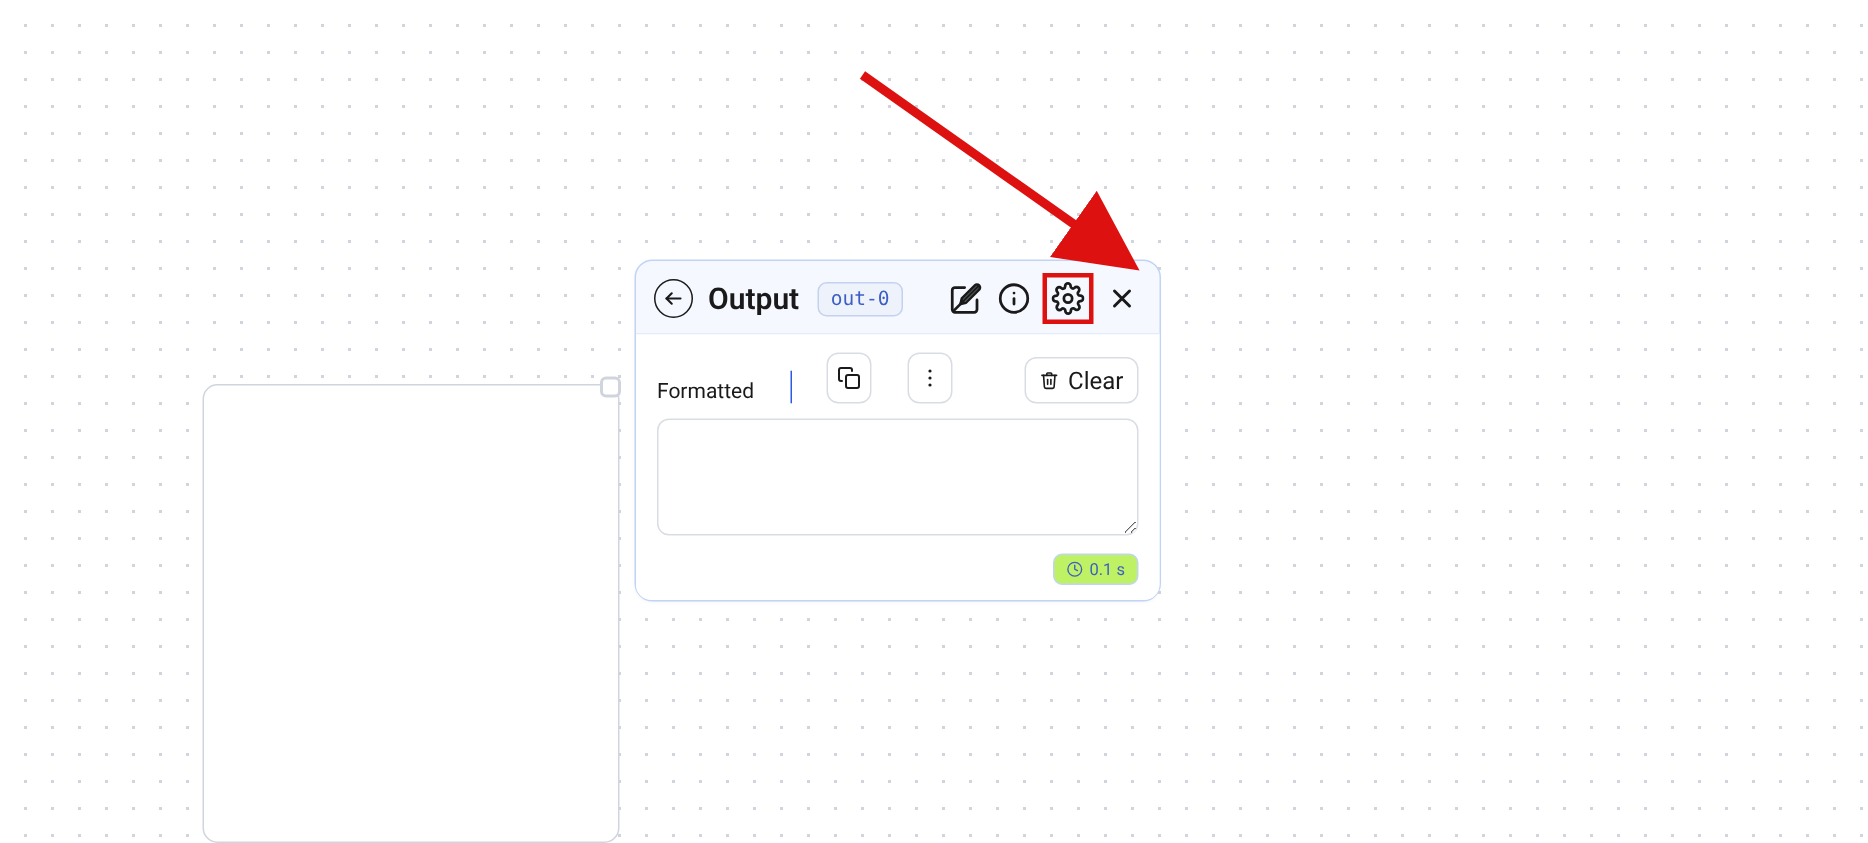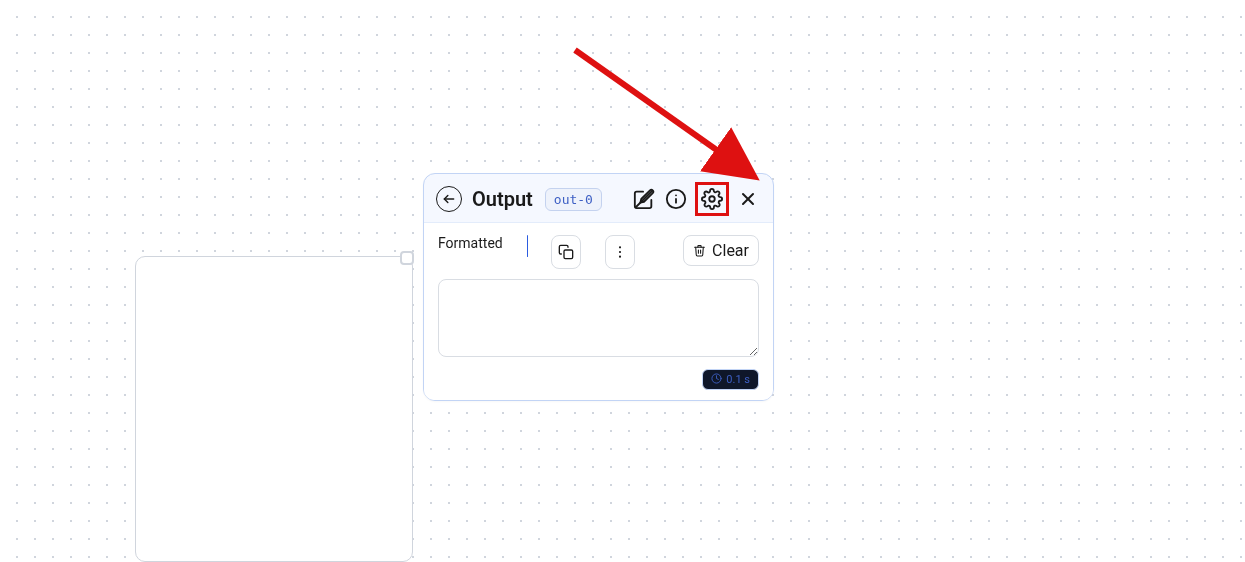--- a/index.html
+++ b/index.html
@@ -91,21 +91,21 @@
   width: 34px; height: 34px;
 }
 .card-body {
   background: #fff;
   border-top: 1px solid #e3ecfb;
   border-radius: 0 0 10px 10px;
   padding: 12px 14px 10px 14px;
 }
 .toolbar {
   display: flex;
-  align-items: flex-start;
+  align-items: flex-end;
   gap: 24px;
 }
 .label {
   font-size: 14px;
   color: #1a1a1a;
 }
 .toggle {
   width: 40px; height: 22px;
   background: #2b5ce0;
   border-radius: 11px;
@@ -145,27 +145,27 @@
   font-family: inherit;
   font-size: 13px;
 }
 .status {
   display: flex;
   justify-content: flex-end;
   margin-top: 8px;
 }
 .badge {
   border: 1px solid #c2d4f5;
-  background: #0f172a;
+  background: #bef264;
   color: #3d5fc4;
   font-size: 11px;
   border-radius: 6px;
   padding: 3px 8px;
   display: flex;
-  align-items: flex-start;
+  align-items: center;
   gap: 4px;
 }
 .arrow {
   position: absolute;
   left: 565px;
   top: 40px;
   pointer-events: none;
 }
 </style>
 </head>

